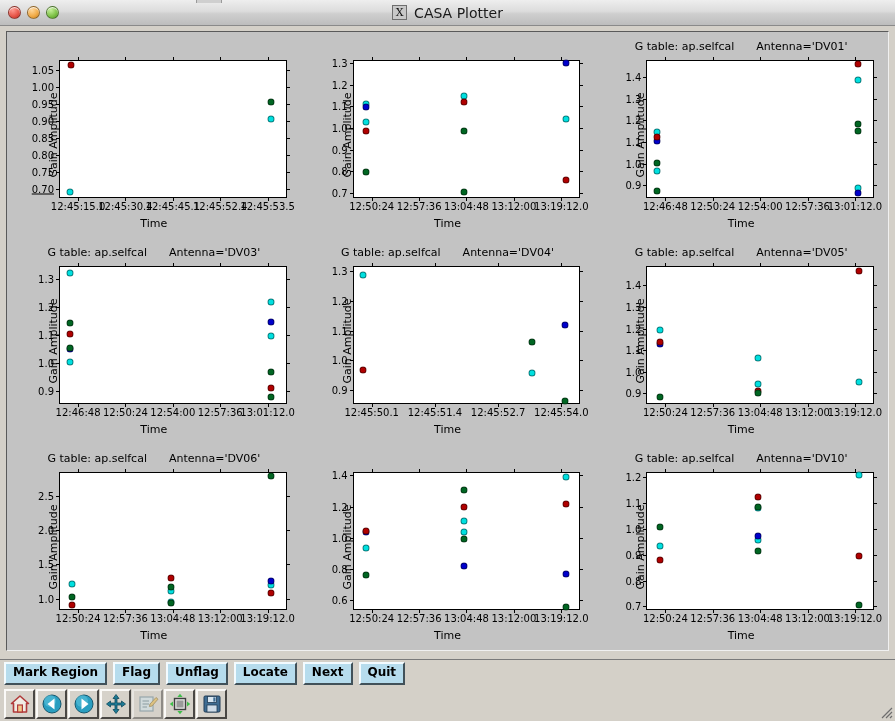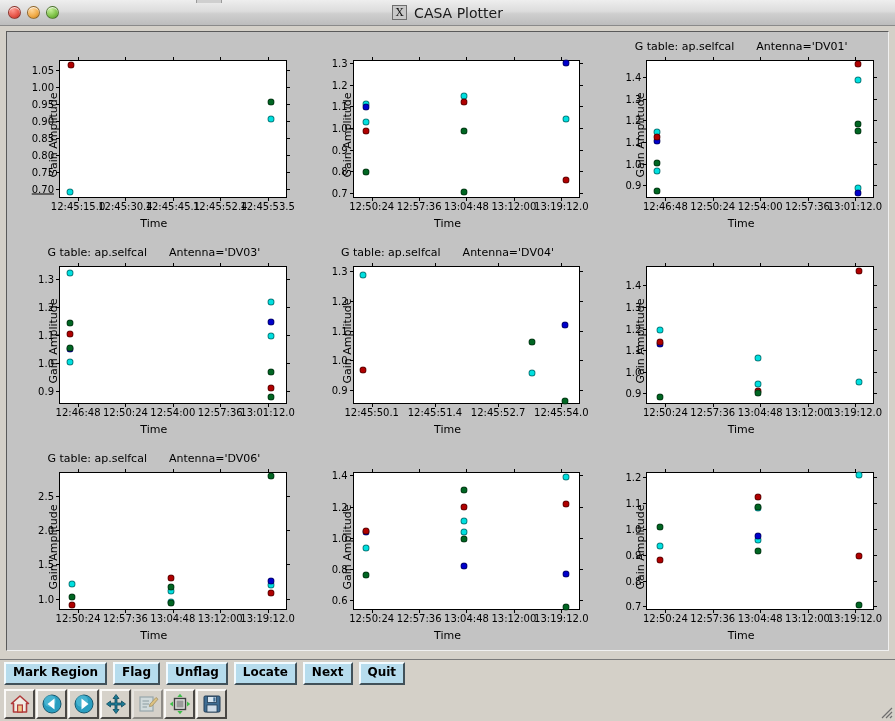--- a/index.html
+++ b/index.html
@@ -410,20 +410,21 @@
           <div class="xtlabel" style="left: 92%;">12:45:54.0</div>
           <div class="pt" style="left: 4%; top: 5.86957%; background: rgb(0, 224, 224);"></div>
           <div class="pt" style="left: 79%; top: 77.6087%; background: rgb(0, 224, 224);"></div>
           <div class="pt" style="left: 93.5%; top: 42.8261%; background: rgb(0, 0, 204);"></div>
           <div class="pt" style="left: 4%; top: 75.4348%; background: rgb(176, 0, 0);"></div>
           <div class="pt" style="left: 79%; top: 55.4348%; background: rgb(0, 102, 34);"></div>
           <div class="pt" style="left: 93.5%; top: 98.4783%; background: rgb(0, 102, 34);"></div>
         </div>
       </div>
       <div class="panel">
+        <div class="panel-title"><span>G table: ap.selfcal</span><span class="gap"></span><span>Antenna='DV05'</span></div>
         <div class="ylabel">Gain Amplitude</div>
         <div class="xlabel">Time</div>
         <div class="axes">
           <div class="tickmark tick-y" style="top: 92.8571%;"></div>
           <div class="tickmark tick-y-in" style="top: 92.8571%;"></div>
           <div class="ytlabel" style="top: 92.8571%;">0.9</div>
           <div class="tickmark tick-y" style="top: 76.9841%;"></div>
           <div class="tickmark tick-y-in" style="top: 76.9841%;"></div>
           <div class="ytlabel" style="top: 76.9841%;">1.0</div>
           <div class="tickmark tick-y" style="top: 61.1111%;"></div>
@@ -555,20 +556,21 @@
           <div class="pt" style="left: 5.5%; top: 42.8736%; background: rgb(176, 0, 0);"></div>
           <div class="pt" style="left: 49%; top: 24.9425%; background: rgb(176, 0, 0);"></div>
           <div class="pt" style="left: 94%; top: 22.6437%; background: rgb(176, 0, 0);"></div>
           <div class="pt" style="left: 5.5%; top: 75.2874%; background: rgb(0, 102, 34);"></div>
           <div class="pt" style="left: 49%; top: 12.2989%; background: rgb(0, 102, 34);"></div>
           <div class="pt" style="left: 49%; top: 48.8506%; background: rgb(0, 102, 34);"></div>
           <div class="pt" style="left: 94%; top: 98.5057%; background: rgb(0, 102, 34);"></div>
         </div>
       </div>
       <div class="panel">
+        <div class="panel-title"><span>G table: ap.selfcal</span><span class="gap"></span><span>Antenna='DV10'</span></div>
         <div class="ylabel">Gain Amplitude</div>
         <div class="xlabel">Time</div>
         <div class="axes">
           <div class="tickmark tick-y" style="top: 98.0952%;"></div>
           <div class="tickmark tick-y-in" style="top: 98.0952%;"></div>
           <div class="ytlabel" style="top: 98.0952%;">0.7</div>
           <div class="tickmark tick-y" style="top: 79.0476%;"></div>
           <div class="tickmark tick-y-in" style="top: 79.0476%;"></div>
           <div class="ytlabel" style="top: 79.0476%;">0.8</div>
           <div class="tickmark tick-y" style="top: 60%;"></div>

